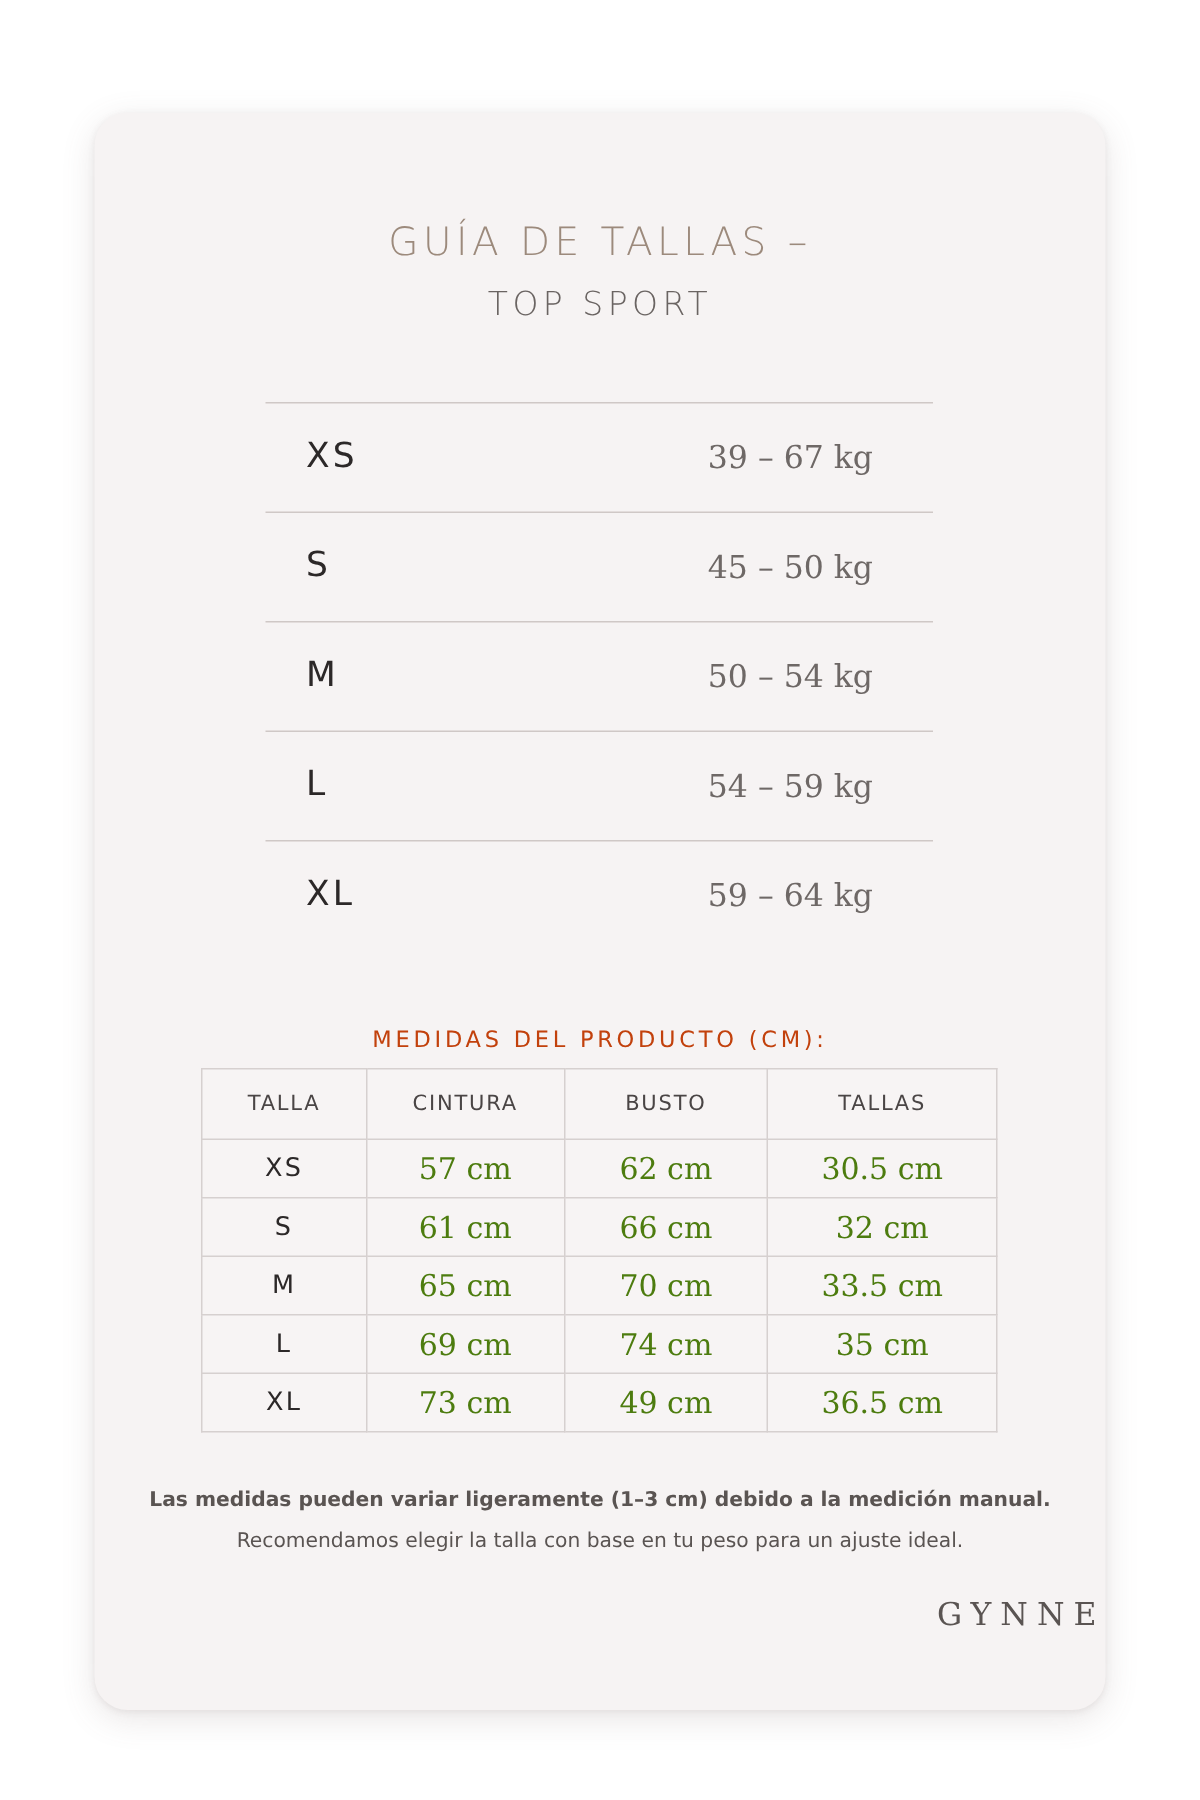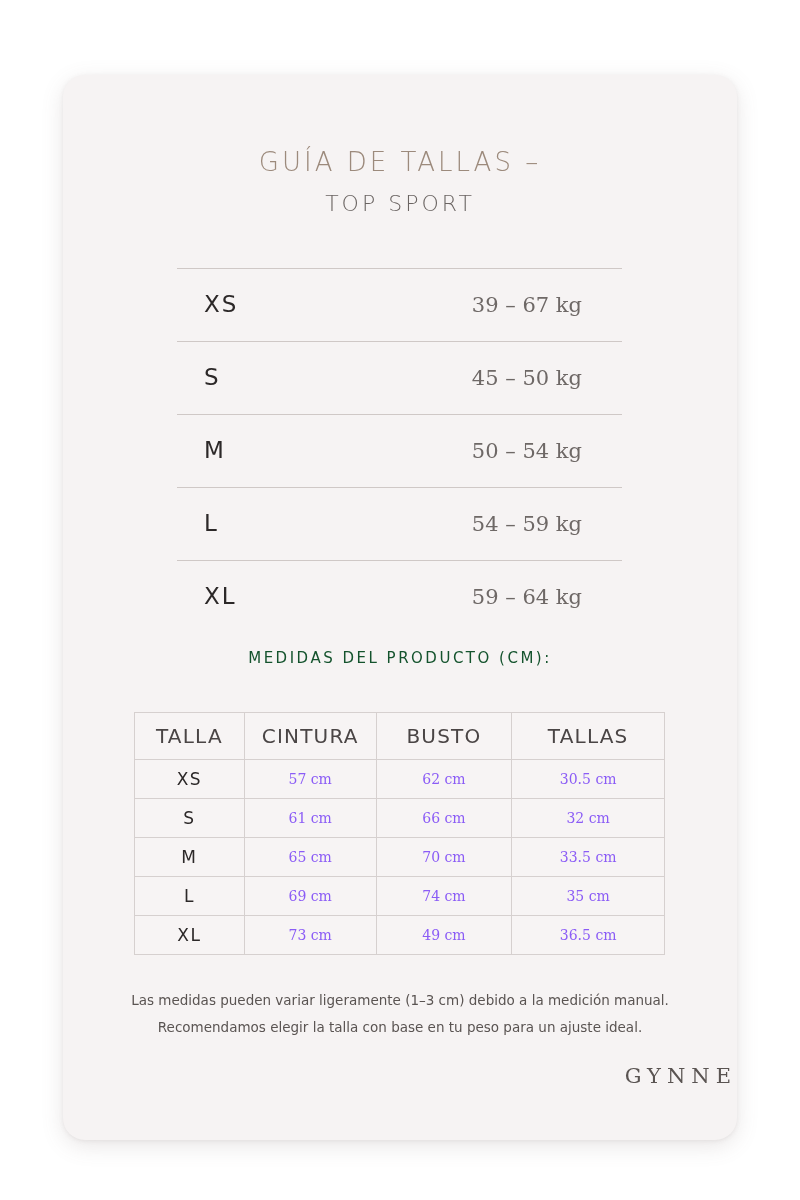--- a/index.html
+++ b/index.html
@@ -43,57 +43,57 @@
       position: absolute; left: 27px; top: 22px;
       font-size: 23px; letter-spacing: 2px; color: #2c2828;
     }
     .size-row .val {
       position: absolute; right: 40px; top: 24px;
       font-family: "DejaVu Serif", serif;
       font-size: 21px; color: #6e6866;
     }
 
     .subtitle {
-      position: absolute; left: 0; right: 0; top: 574px;
+      position: absolute; left: 0; right: 0; top: 609px;
       text-align: center; font-size: 15px;
-      letter-spacing: 2.5px; color: #14532d;
+      letter-spacing: 2.5px; color: #c2410c;
     }
 
     table.measures {
       position: absolute;
       left: 71px; top: 637px;
       width: 531px;
       border-collapse: collapse;
       background: #f7f4f4;
     }
     table.measures th, table.measures td {
       border: 1.5px solid #d6d0cf;
       text-align: center;
       padding: 0;
     }
     table.measures th {
       height: 46px;
-      font-size: 20px; font-weight: normal;
+      font-size: 14px; font-weight: normal;
       letter-spacing: 1.2px; color: #4a4545; margin-top: 43px;
     }
     table.measures td {
       height: 38px;
       font-family: "DejaVu Serif", serif;
-      font-size: 14px; color: #8b5cf6;
+      font-size: 20px; color: #4d7c0f;
     }
     table.measures td.sz {
       font-family: "DejaVu Sans", sans-serif;
       font-size: 17px; letter-spacing: 1.5px; color: #2c2828;
     }
 
     .note {
       position: absolute; left: 0; right: 0;
       text-align: center; font-size: 13.5px; color: #5a5452;
     }
-    .note-1 { top: 917px; }
+    .note-1 { top: 917px; font-weight: bold; }
     .note-2 { top: 944px; }
 
     .brand {
       position: absolute; left: 0; right: 0; top: 989px;
       text-align: right;
       font-family: "DejaVu Serif", serif;
       font-size: 21px; letter-spacing: 6px; color: #5a5452;
     }
   </style>
 </head>

